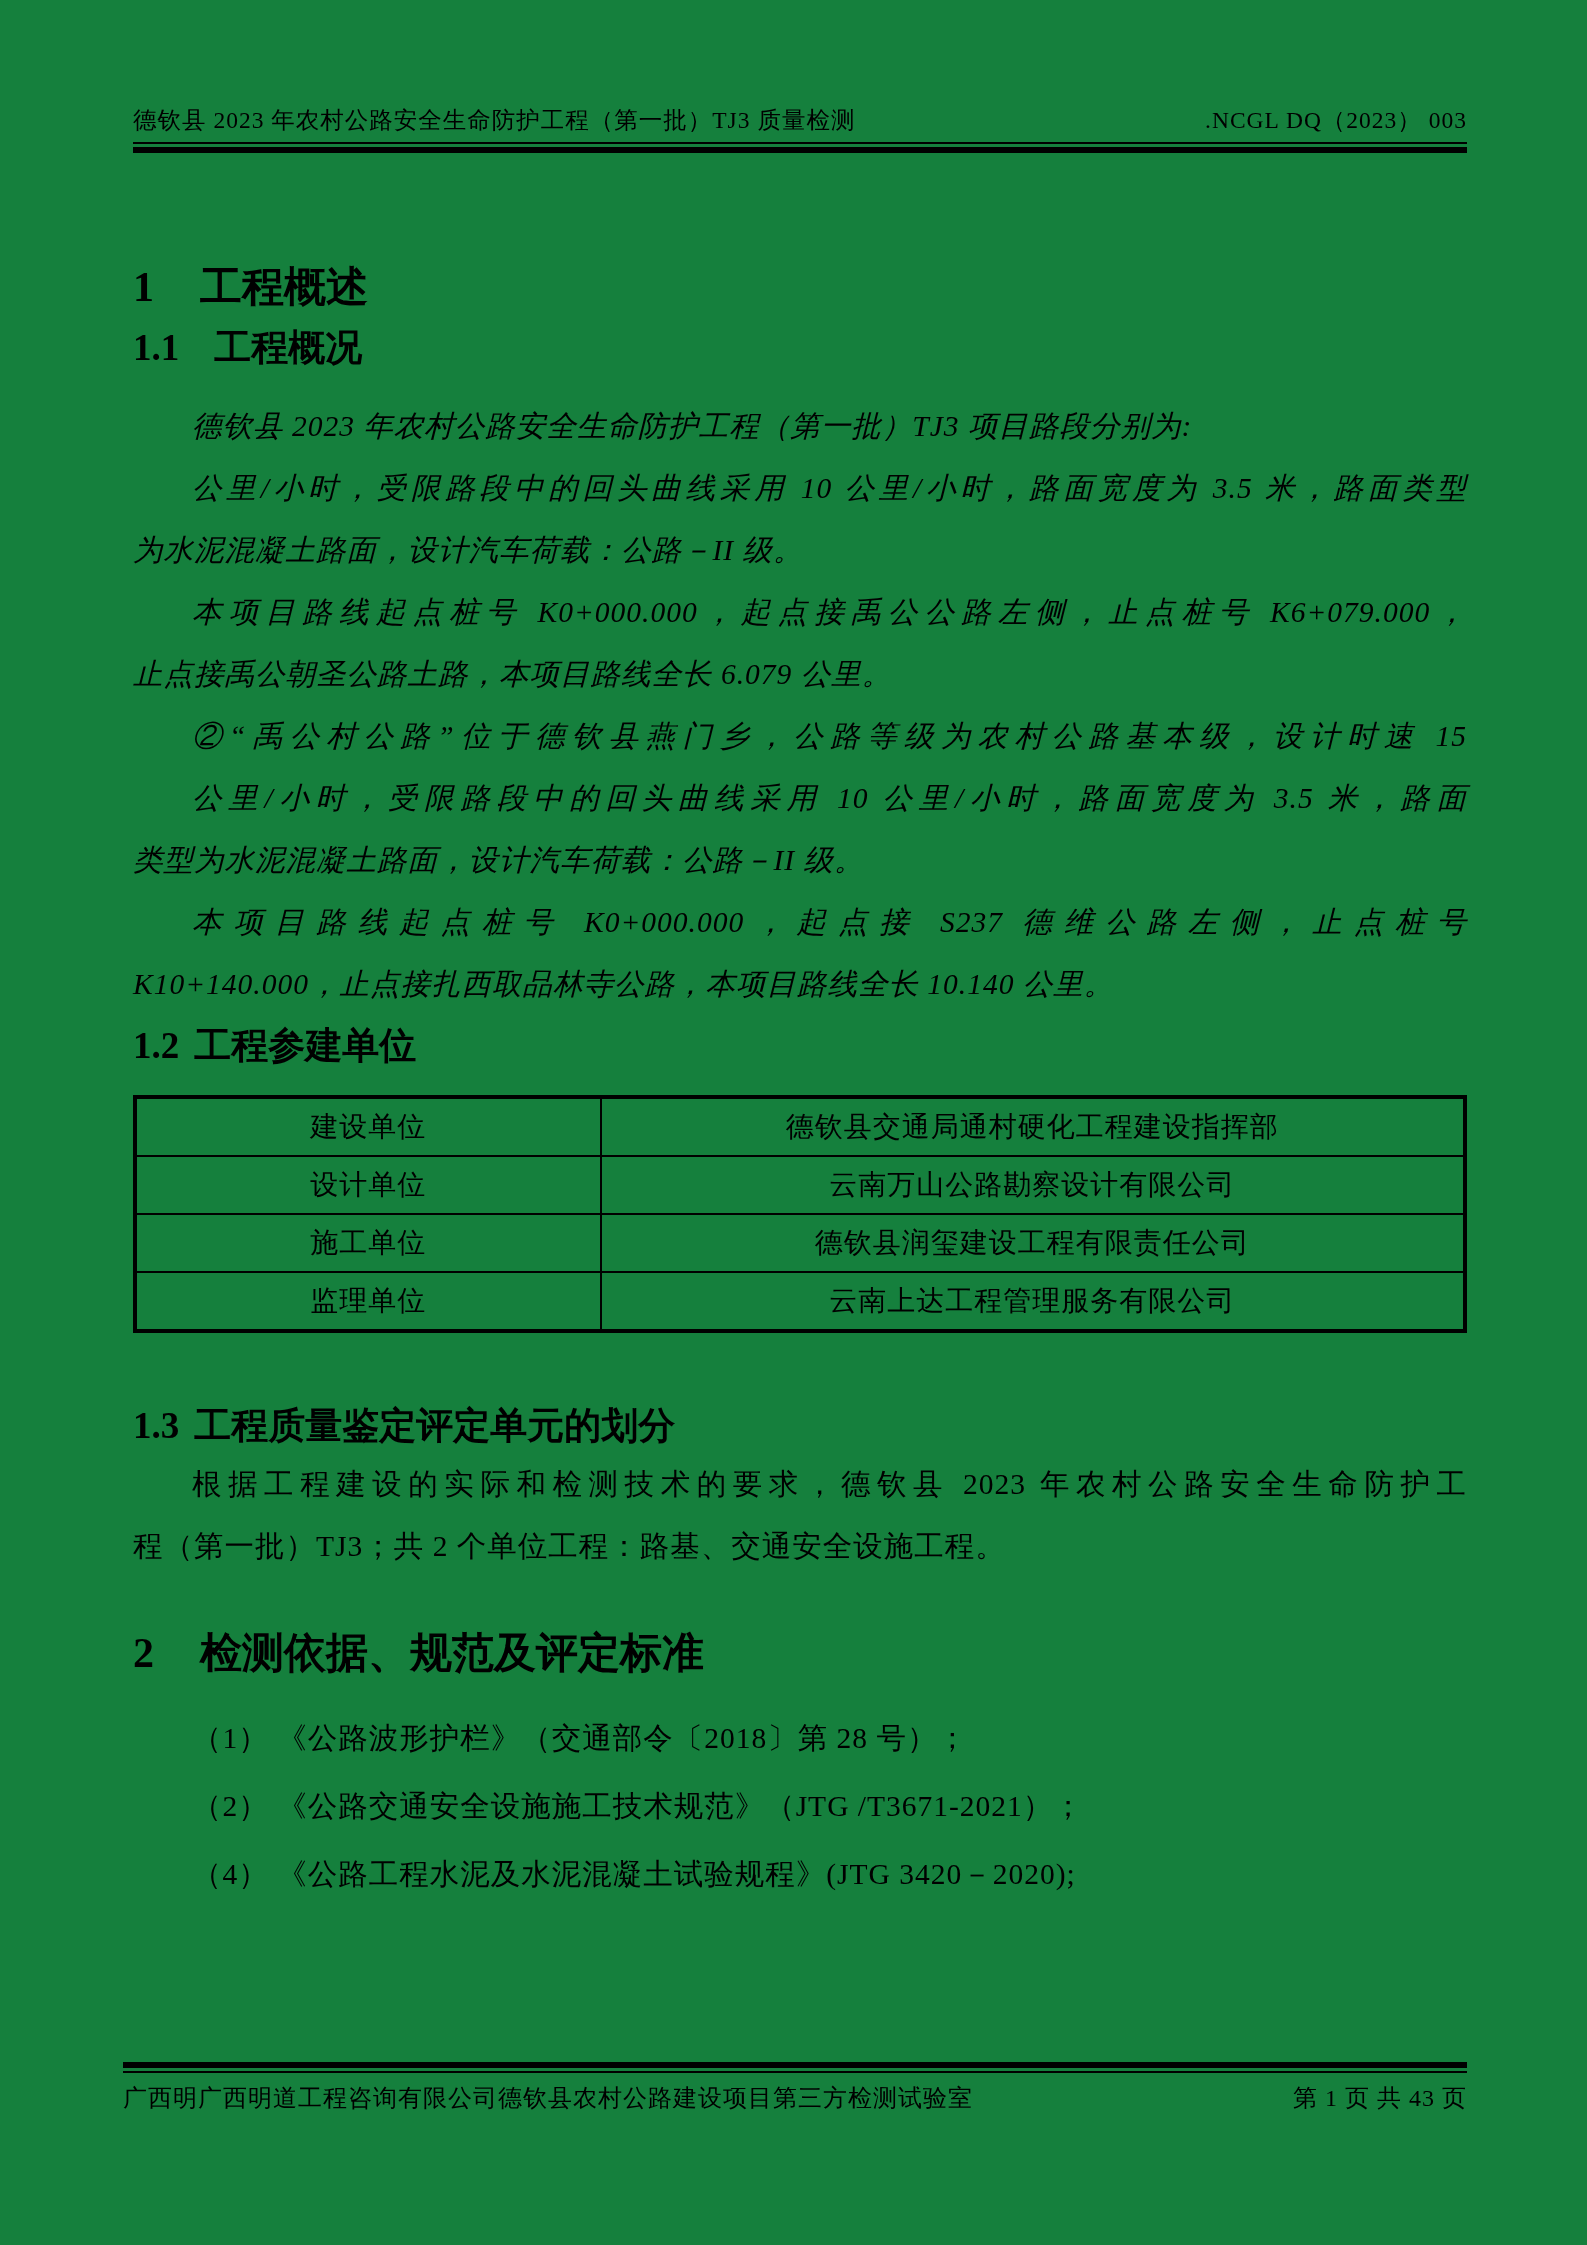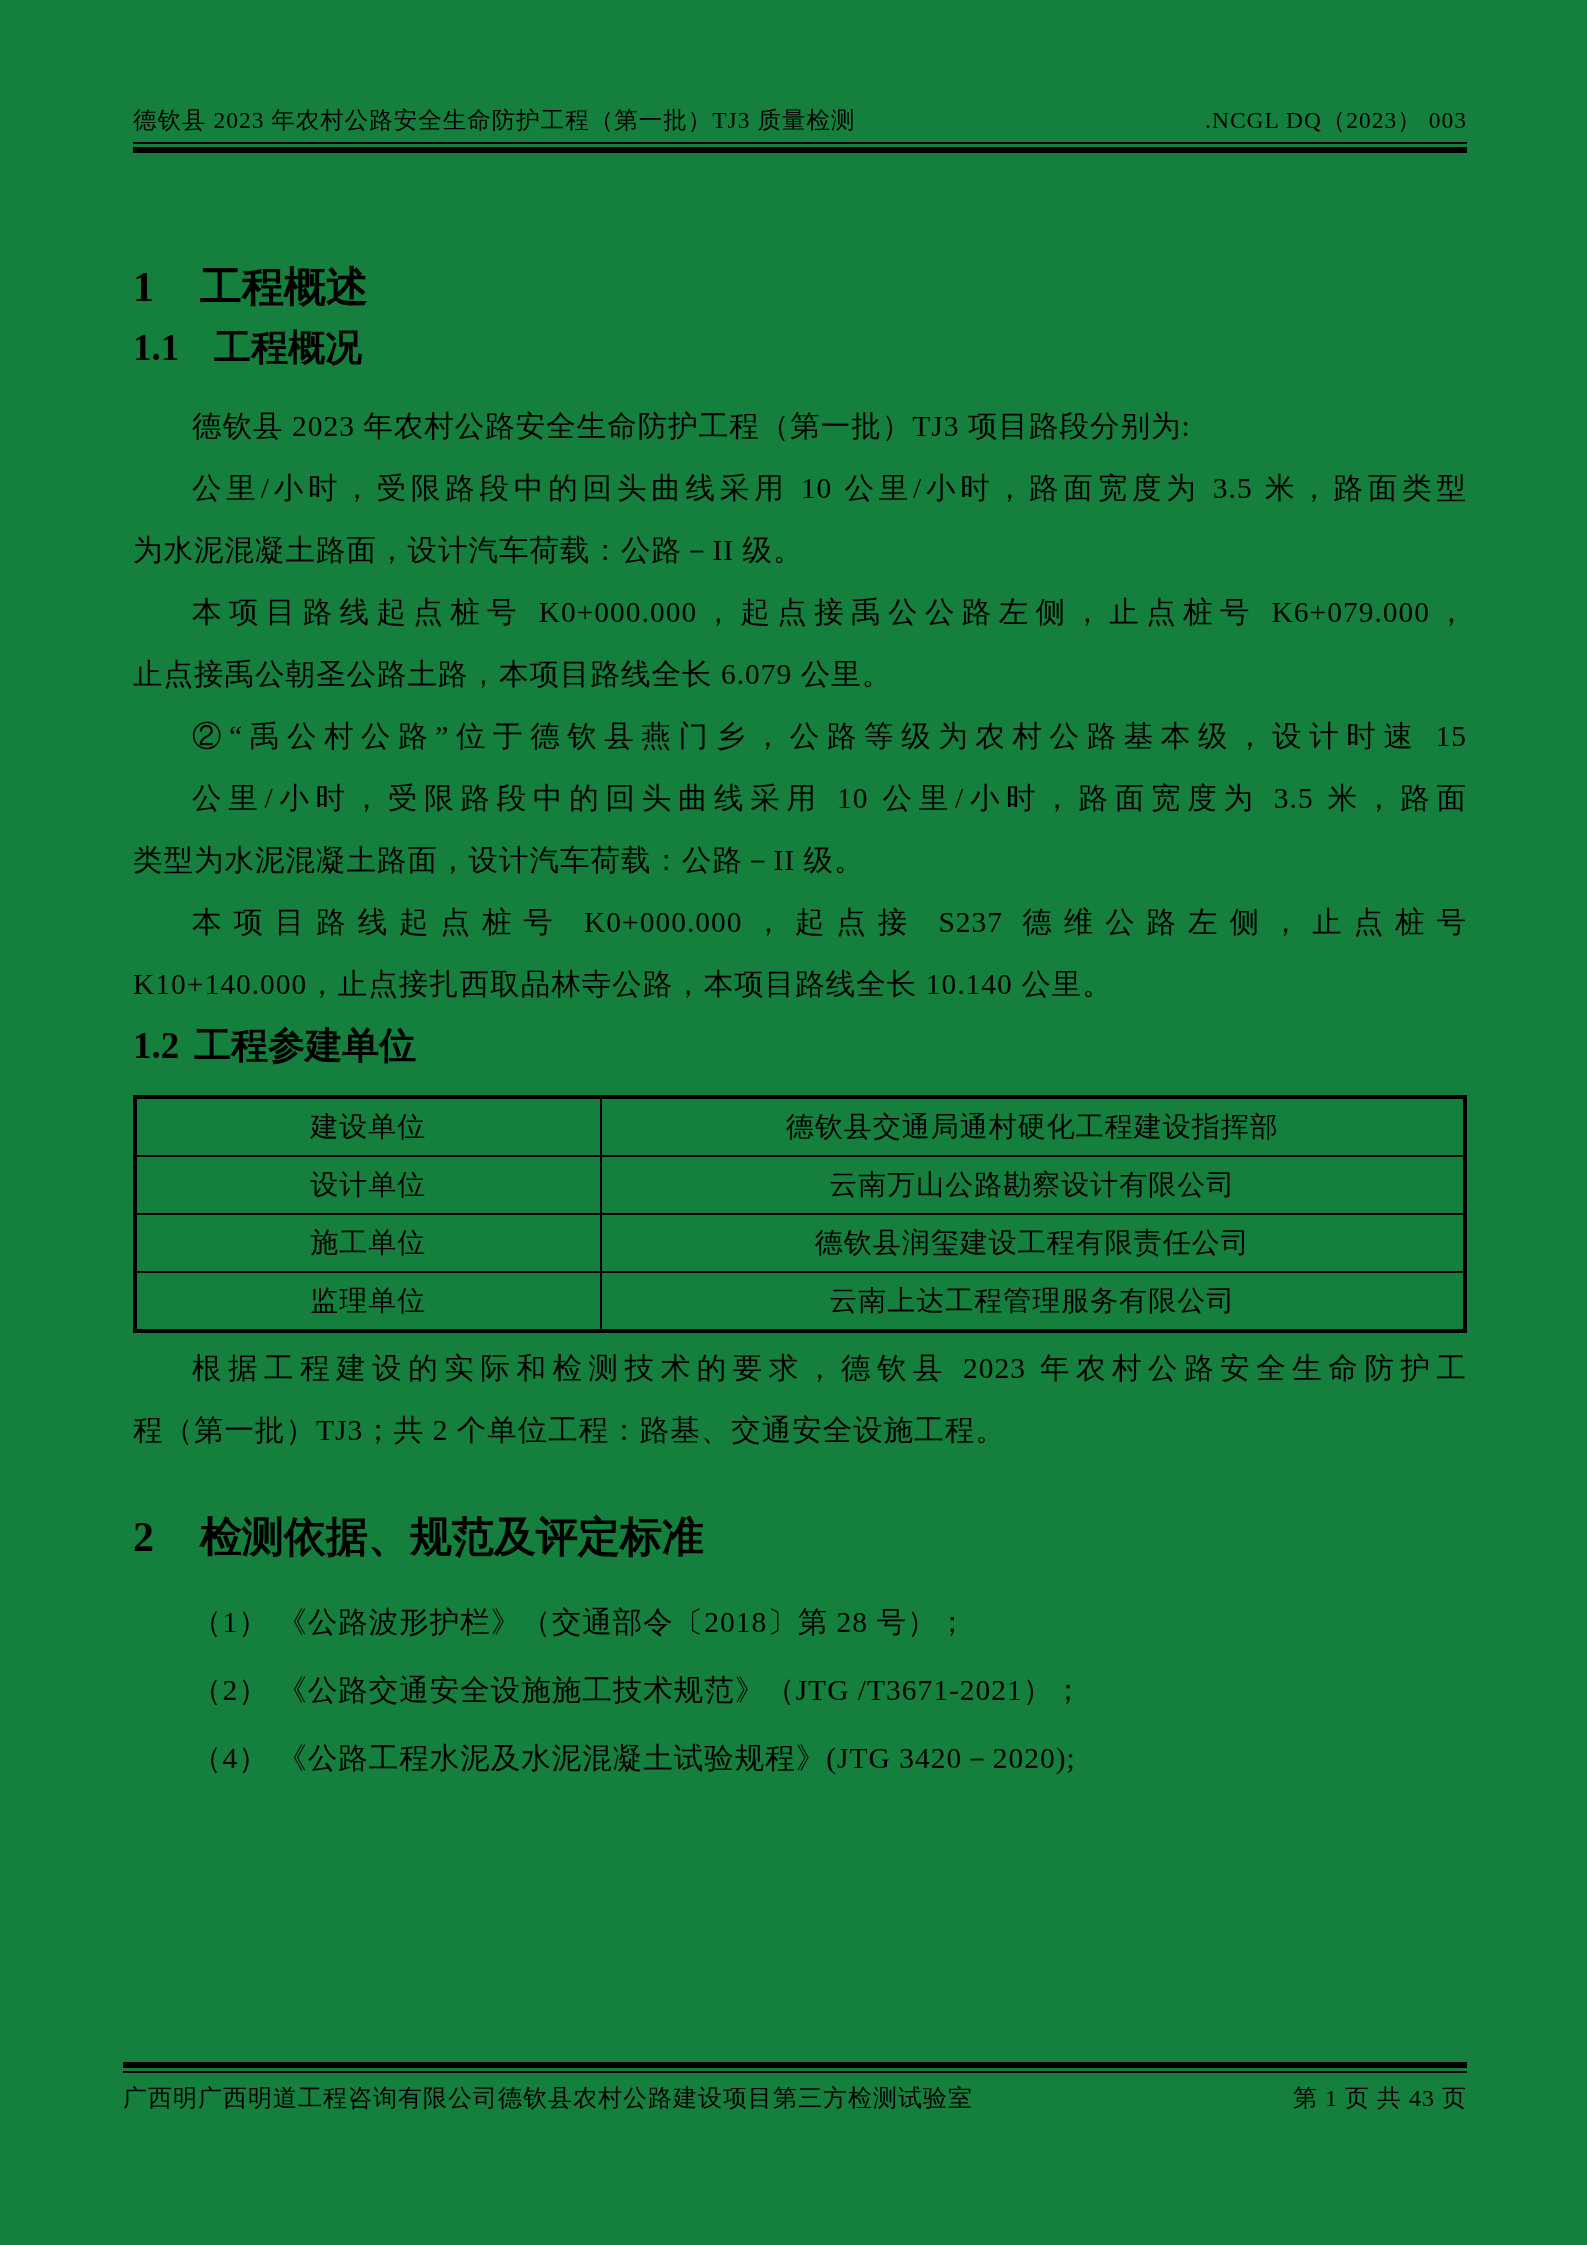--- a/index.html
+++ b/index.html
@@ -48,21 +48,21 @@
     font-weight: bold;
     font-size: 37px;
     line-height: 46px;
   }
   .sec2 .num { margin-right: 15px; }
   .sec2.h11 { margin-top: 12px; gap: 20px; }
   .sec2.h12 { margin-top: 8px; }
   .sec2.h13 { margin-top: 70px; }
 
   
-  .bodyblock { margin-top: 24px; }
+  .bodyblock { margin-top: 24px; font-style: italic; }
   .bodyline {
     font-size: 29.5px;
     height: 62px;
     line-height: 62px;
     letter-spacing: 1px;
   }
   .ind { padding-left: 59px; }
   .fill { text-align: justify; text-align-last: justify; }
 
   
@@ -166,20 +166,24 @@
         <td class="lbl">施工单位</td>
         <td>德钦县润玺建设工程有限责任公司</td>
       </tr>
       <tr>
         <td class="lbl">监理单位</td>
         <td>云南上达工程管理服务有限公司</td>
       </tr>
     </tbody>
   </table>
 
+  <div class="sec2 h13">
+    <span class="num">1.3</span>
+    <span>工程质量鉴定评定单元的划分</span>
+  </div>
 
   <div class="p5block">
     <div class="bodyline ind fill">根据工程建设的实际和检测技术的要求，德钦县 2023 年农村公路安全生命防护工</div>
     <div class="bodyline">程（第一批）TJ3；共 2 个单位工程：路基、交通安全设施工程。</div>
   </div>
 
   <div class="sec1 second">
     <span class="num">2</span>
     <span>检测依据、规范及评定标准</span>
   </div>

